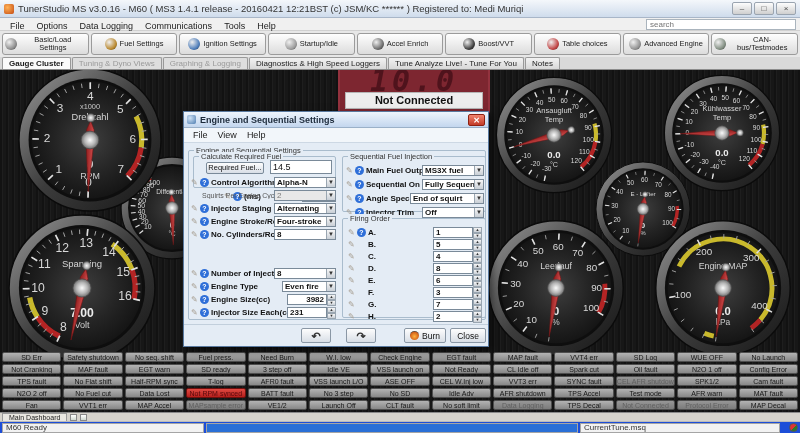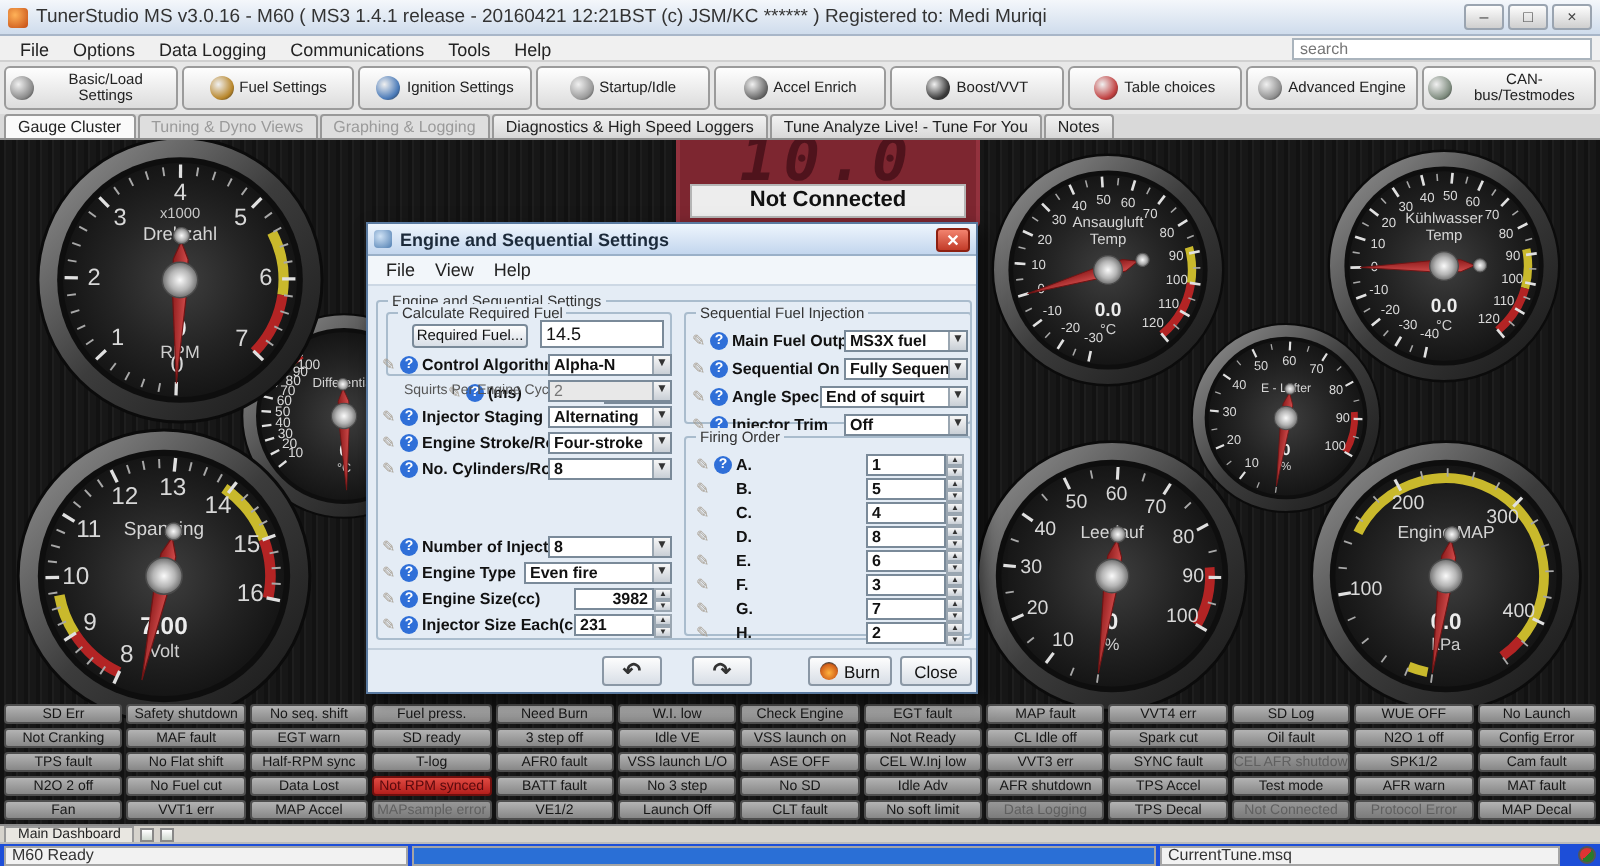--- a/index.html
+++ b/index.html
@@ -31,21 +31,21 @@
   .tbtn{flex:1;height:22px;background:linear-gradient(#fefefe,#dcdcdc);
     border:1px solid #9b9b9b;border-radius:3px;display:flex;align-items:center;
     justify-content:center;gap:3px;padding:0 2px;}
   .tb-icon{width:12px;height:12px;border-radius:50%;flex:none;}
   .tb-label{font-size:7.5px;line-height:1.1;color:#222;text-align:center;}
   
   .tabrow{position:absolute;left:0;top:57px;width:800px;height:13px;background:#d9d9d9;
     display:flex;align-items:flex-end;padding:0 2px;border-bottom:1px solid #8c8c8c;}
   .vtab{font-size:8px;color:#222;padding:1px 6px;border:1px solid #999;border-bottom:none;
     background:linear-gradient(#f2f2f2,#d8d8d8);border-radius:2px 2px 0 0;margin-right:1px;white-space:nowrap;}
-  .vtab.active{background:#fafafa;font-weight:normal;}
+  .vtab.active{background:#fafafa;font-weight:bold;}
   .vtab.disabled{color:#9a9a9a;background:#dedede;}
   
   .dashboard{position:absolute;left:0;top:70px;width:800px;height:342px;
     background:repeating-linear-gradient(90deg,#121212 0 2px,#1e1e1e 2px 3px,#171717 3px 6px);
     overflow:hidden;}
   .gauge{position:absolute;}
   .gauge svg{display:block;}
   
   .digital{position:absolute;left:338px;top:-4px;width:152px;height:48px;
     background:#7d2630;border:2px solid #93323e;border-radius:3px;z-index:3;}
@@ -898,21 +898,21 @@
           <span class="dlabel">Number of Injectors</span>
           <div class="sel" style="width: 62px;">
             <span class="seltext">8</span>
             <span class="arr">▼</span>
           </div>
         </div>
         <div class="drow" style="left: 7px; top: 168px; width: 145px;">
           <span class="pencil">✎</span>
           <span class="help">?</span>
           <span class="dlabel">Engine Type</span>
-          <div class="sel" style="width: 74px;">
+          <div class="sel" style="width: 54px;">
             <span class="seltext">Even fire</span>
             <span class="arr">▼</span>
           </div>
         </div>
         <div class="drow" style="left: 7px; top: 181px; width: 145px;">
           <span class="pencil">✎</span>
           <span class="help">?</span>
           <span class="dlabel">Engine Size(cc)</span>
           <span class="numfield" style="text-align: right;">3982</span>
           <div class="spinner">

